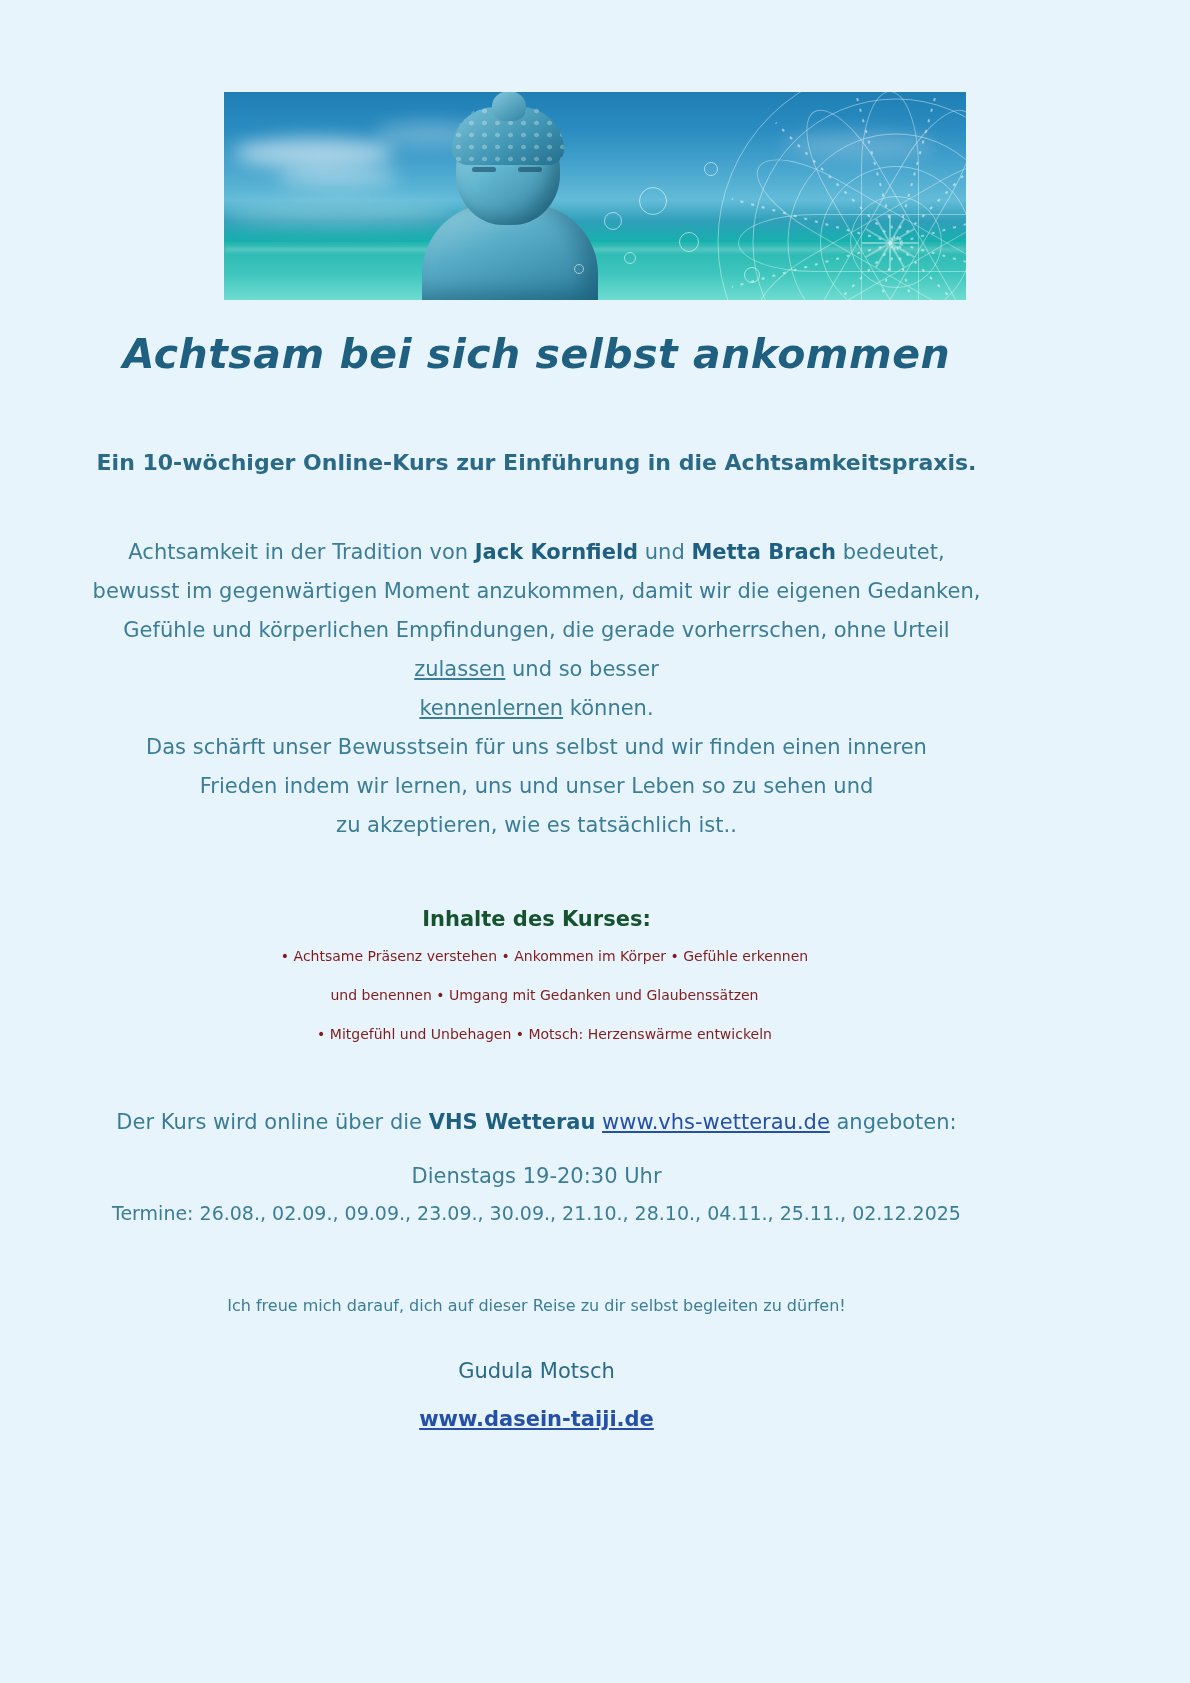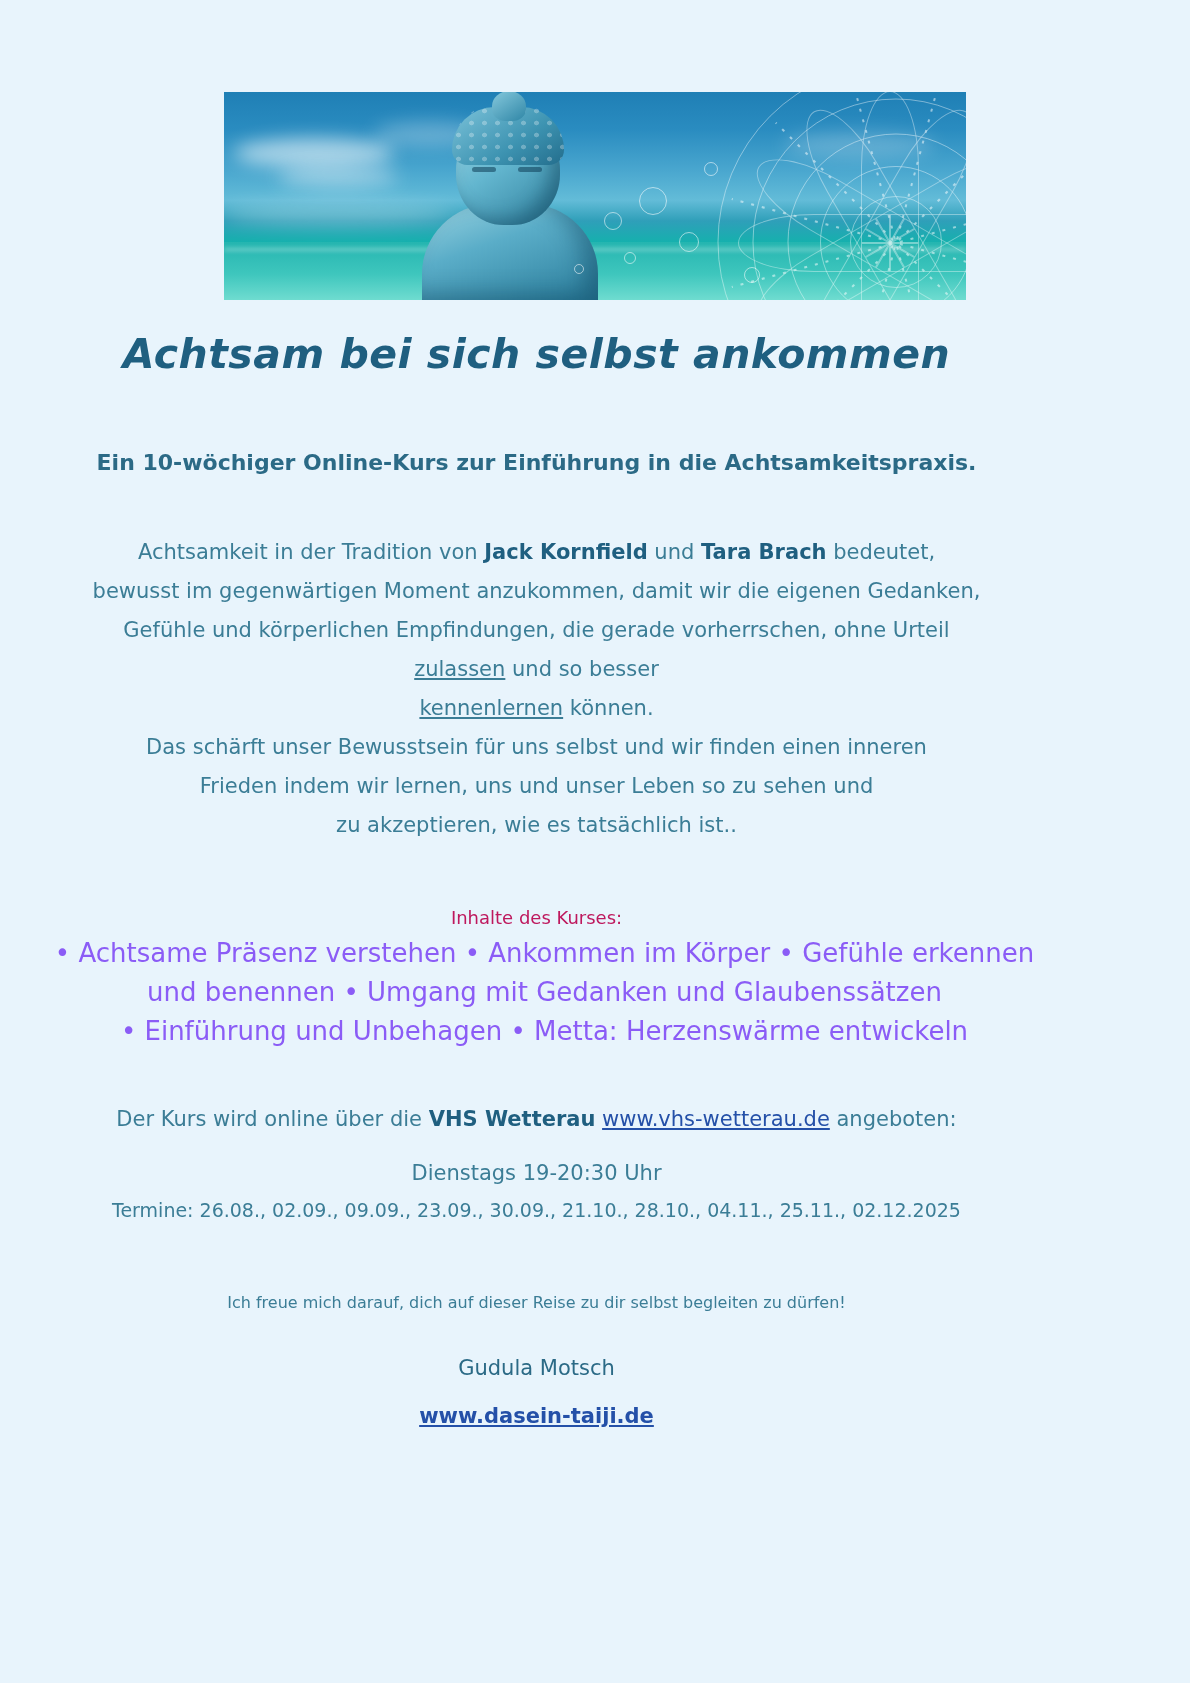--- a/index.html
+++ b/index.html
@@ -204,29 +204,29 @@
   }
   .para {
     font-size: 21px;
     line-height: 39px;
     color: #3b7d96;
     margin-top: 58px;
   }
   .para b { color: #1f5f80; }
   .u { text-decoration: underline; }
   .section-head {
-    font-weight: normal;
-    font-size: 18px;
-    color: #be185d;
+    font-weight: bold;
+    font-size: 21px;
+    color: #14532d;
     margin-top: 62px;
   }
   .bullets {
-    font-size: 26px;
+    font-size: 14px;
     line-height: 39px;
-    color: #8b5cf6;
+    color: #7f1d1d;
     margin-top: 6px;
     margin-left: 16px;
   }
   .vhs {
     font-size: 21px;
     color: #3b7d96;
     margin-top: 56px;
     text-align: center;
   }
   .vhs b { color: #1f5f80; }
@@ -336,36 +336,36 @@
   </div>
 
   <div class="content">
 
     <div class="title">Achtsam bei sich selbst ankommen</div>
 
     <div class="subtitle">Ein 10-wöchiger Online-Kurs zur Einführung in die Achtsamkeitspraxis.</div>
 
     <div class="para">
       <div>
-        <span>Achtsamkeit in der Tradition von </span><b>Jack Kornfield</b><span> und </span><b>Tara Brach</b><span> bedeutet,</span>
+        <span>Achtsamkeit in der Tradition von </span><b>Jack Kornfield</b><span> und </span><b>Metta Brach</b><span> bedeutet,</span>
       </div>
       <div>bewusst im gegenwärtigen Moment anzukommen, damit wir die eigenen Gedanken,</div>
       <div>Gefühle und körperlichen Empfindungen, die gerade vorherrschen, ohne Urteil</div>
       <div><span class="u">zulassen</span><span> und so besser</span></div>
       <div><span class="u">kennenlernen</span><span> können.</span></div>
       <div>Das schärft unser Bewusstsein für uns selbst und wir finden einen inneren</div>
       <div>Frieden indem wir lernen, uns und unser Leben so zu sehen und</div>
       <div>zu akzeptieren, wie es tatsächlich ist..</div>
     </div>
 
     <div class="section-head">Inhalte des Kurses:</div>
     <div class="bullets">
       <div>• Achtsame Präsenz verstehen • Ankommen im Körper • Gefühle erkennen</div>
       <div>und benennen • Umgang mit Gedanken und Glaubenssätzen</div>
-      <div>• Einführung und Unbehagen • Metta: Herzenswärme entwickeln</div>
+      <div>• Mitgefühl und Unbehagen • Motsch: Herzenswärme entwickeln</div>
     </div>
 
     <div class="vhs">
       <span>Der Kurs wird online über die </span><b>VHS Wetterau</b><span> </span><a href="#">www.vhs-wetterau.de</a><span> angeboten:</span>
     </div>
 
     <div class="times">Dienstags 19-20:30 Uhr</div>
     <div class="dates">Termine: 26.08., 02.09., 09.09., 23.09., 30.09., 21.10., 28.10., 04.11., 25.11., 02.12.2025</div>
 
     <div class="closing">Ich freue mich darauf, dich auf dieser Reise zu dir selbst begleiten zu dürfen!</div>

